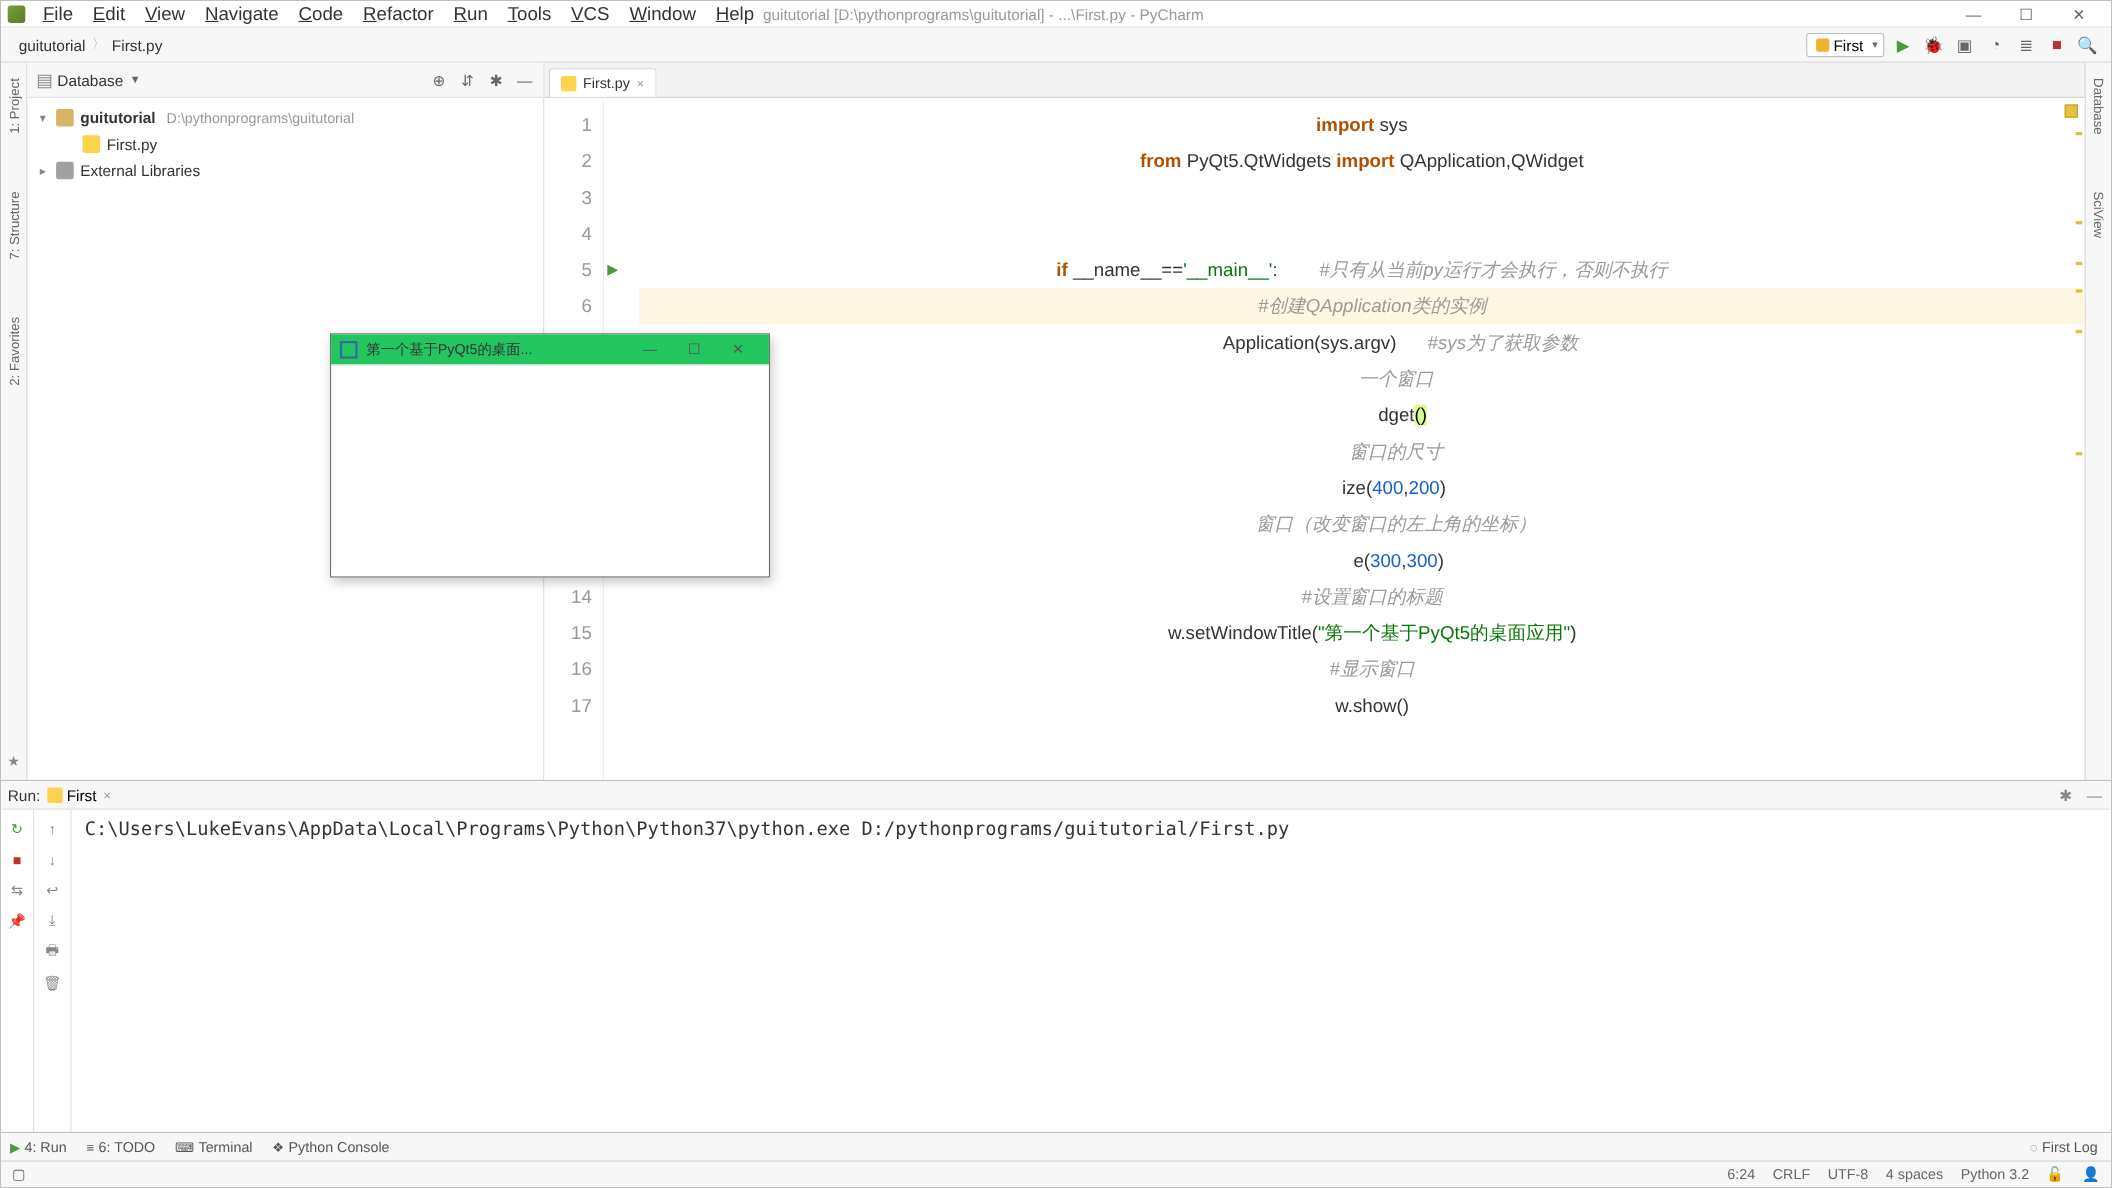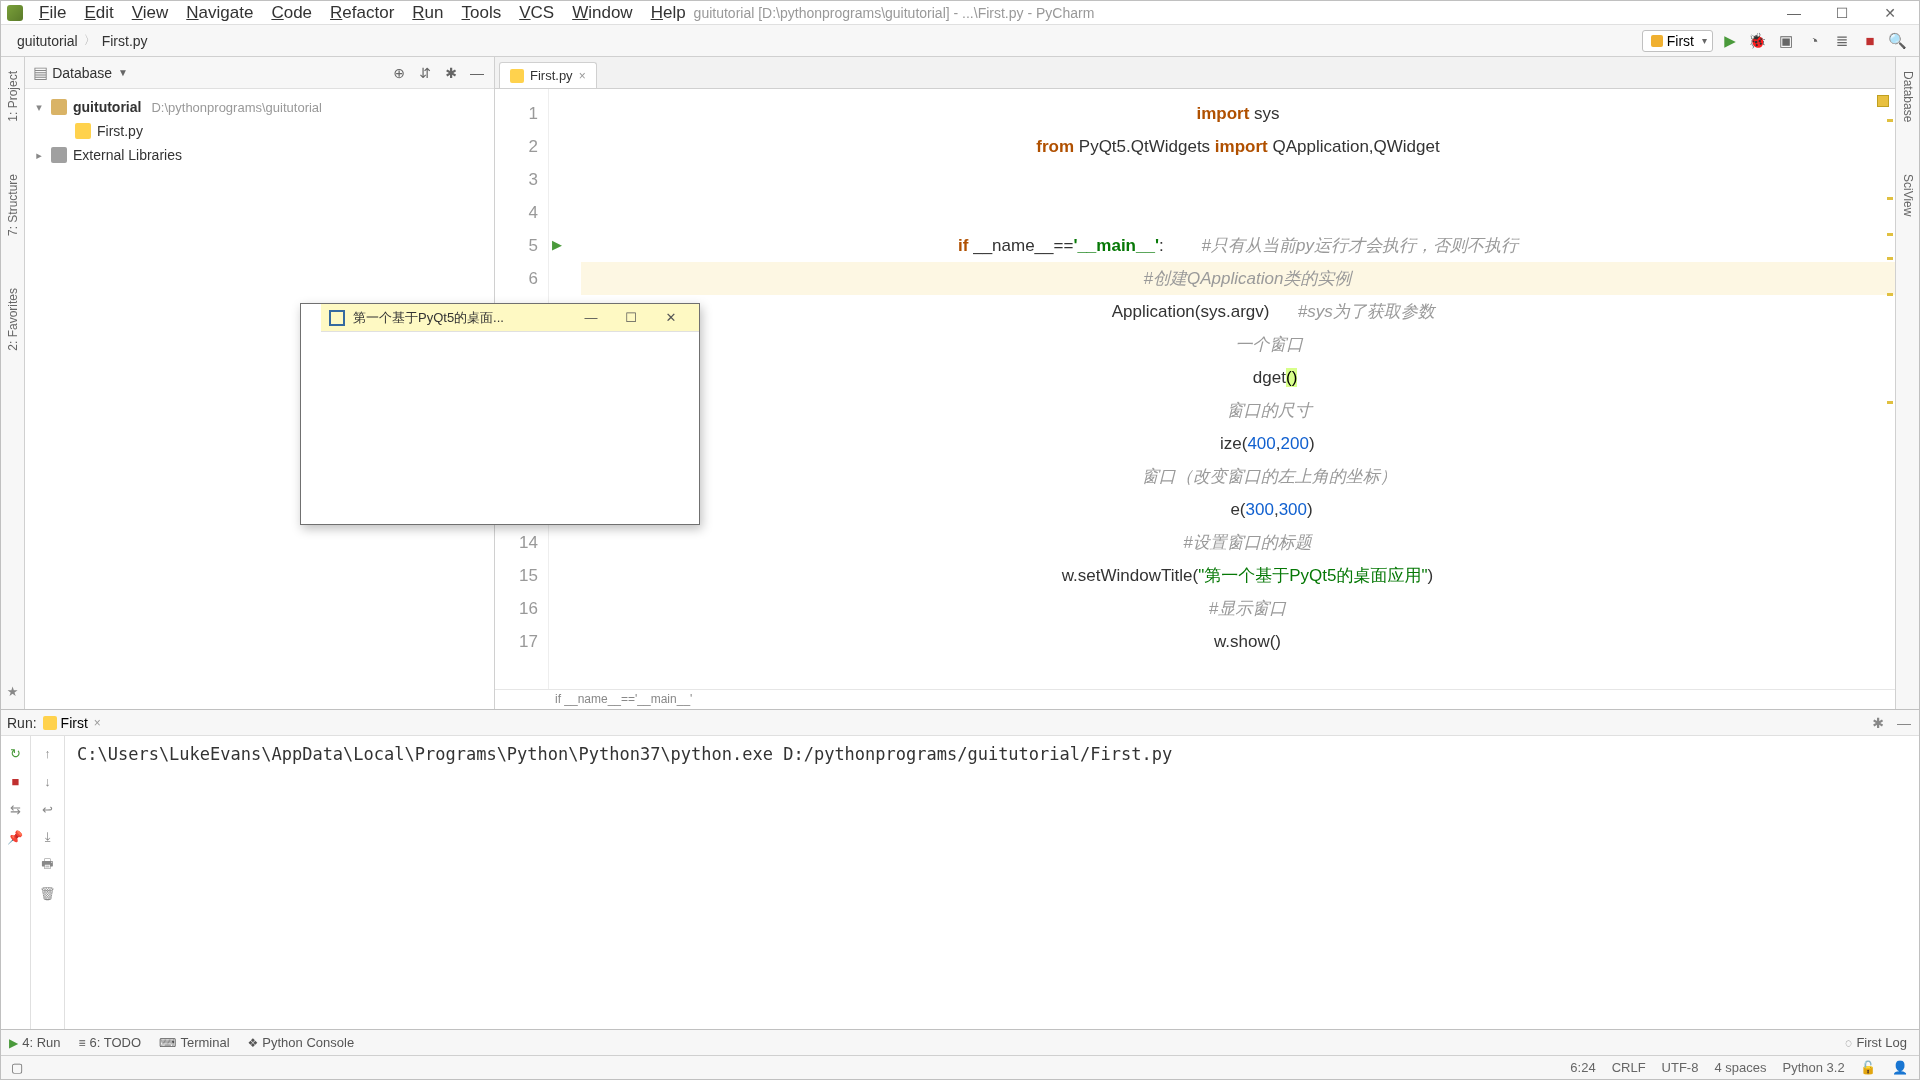--- a/index.html
+++ b/index.html
@@ -61,21 +61,21 @@
 .editor-body { flex: 1; display: flex; min-height: 0; position: relative; background: #fff; }
 .lnums { width: 54px; text-align: right; padding: 8px 10px 8px 0; color: #999; font-family: "Consolas", monospace; font-size: 17px; line-height: 33px; background: #fff; border-right: 1px solid #eee; }
 .lnums div { height: 33px; }
 .run-gutter { width: 22px; position: relative; }
 .run-gutter .play { position: absolute; color: #4a9a3b; font-size: 13px; left: 3px; }
 .code { flex: 1; padding: 8px 0 0 10px; font-family: "Consolas","Courier New", monospace; font-size: 17px; line-height: 33px; white-space: pre; overflow: hidden; position: relative; text-align: center; }
 .code .ln { height: 33px; }
 .code .hl-line { background: #fdf7e3; }
 .kw { color: #b05000; font-weight: bold; }
 .str { color: #067806; }
-.str2 { color: #067806; font-weight: bold; }
+.str2 { color: #067806; font-weight: normal; }
 .num { color: #1060d0; }
 .cmt { color: #9a9a9a; font-style: italic; }
 .sym { color: #333; }
 .hl-paren { background: #d8ff8a; }
 
 .editor-status { position: absolute; right: 6px; top: 6px; width: 12px; height: 12px; background: #e8c040; border: 1px solid #c0a020; }
 .breadcrumb-ed { height: 20px; border-top: 1px solid #e6e6e6; padding: 2px 60px; font-size: 12px; color: #888; background: #fff; }
 .marks { position: absolute; right: 2px; top: 0; bottom: 0; width: 8px; }
 .marks .m { position: absolute; right: 0; width: 6px; height: 3px; background: #e0c040; }
 
@@ -102,21 +102,21 @@
 .bottombar .bitem { display: flex; align-items: center; gap: 4px; margin-right: 18px; cursor: pointer; }
 .bottombar .bicon { font-size: 12px; }
 .bottombar .bright { margin-left: auto; display: flex; align-items: center; gap: 6px; }
 
 .statusbar { height: 24px; border-top: 1px solid #d0d0d0; background: #f7f7f7; display: flex; align-items: center; padding: 0 10px; font-size: 13px; color: #666; }
 .statusbar .sitem { margin-left: 16px; }
 .statusbar .slock { margin-left: 16px; font-size: 13px; }
 .statusbar .sright { margin-left: auto; display: flex; align-items: center; }
 
 .popup-app { position: absolute; left: 300px; top: 303px; width: 400px; height: 222px; background: #fff; border: 1px solid #707070; box-shadow: 2px 4px 10px rgba(0,0,0,0.25); z-index: 50; }
-.popup-app .pt { height: 28px; display: flex; align-items: center; padding: 0 8px; background: #fef9c3; border-bottom: 1px solid #e0e0e0; margin-left: 20px; }
+.popup-app .pt { height: 28px; display: flex; align-items: center; padding: 0 8px; background: #22c55e; border-bottom: 1px solid #e0e0e0; }
 .popup-app .pt .picon { width: 16px; height: 16px; border: 2px solid #356aa0; margin-right: 8px; }
 .popup-app .pt .ptitle { font-size: 13px; color: #333; flex: 1; overflow: hidden; text-overflow: ellipsis; white-space: nowrap; }
 .popup-app .pt .pbtn { width: 40px; text-align: center; font-size: 13px; color: #555; cursor: pointer; }
 </style>
 </head>
 <body>
 
 <div class="window">
 
   <div class="titlebar">
@@ -236,21 +236,20 @@
         <div class="editor-status"></div>
         <div class="marks">
           <div class="m" style="top:5%"></div>
             <div class="m" style="top:18%"></div>
           <div class="m" style="top:24%"></div>
             <div class="m" style="top:28%"></div>
           <div class="m" style="top:34%"></div>
             <div class="m" style="top:52%"></div>
         </div>
       </div>
-      <div class="breadcrumb-ed">if __name__=='__main__'</div>
     </div>
 
     <div class="right-gutter">
       <div class="glabel">Database</div>
       <div class="glabel">SciView</div>
     </div>
   </div>
 
   <div class="run-panel">
     <div class="run-header">

